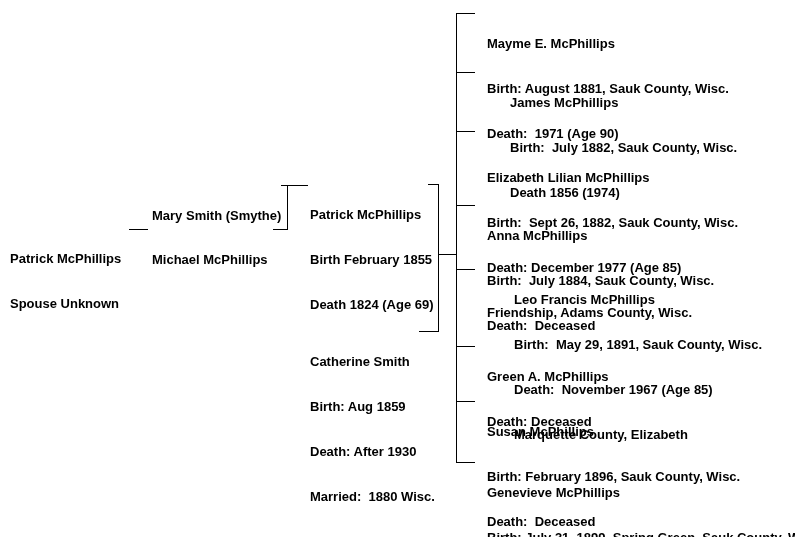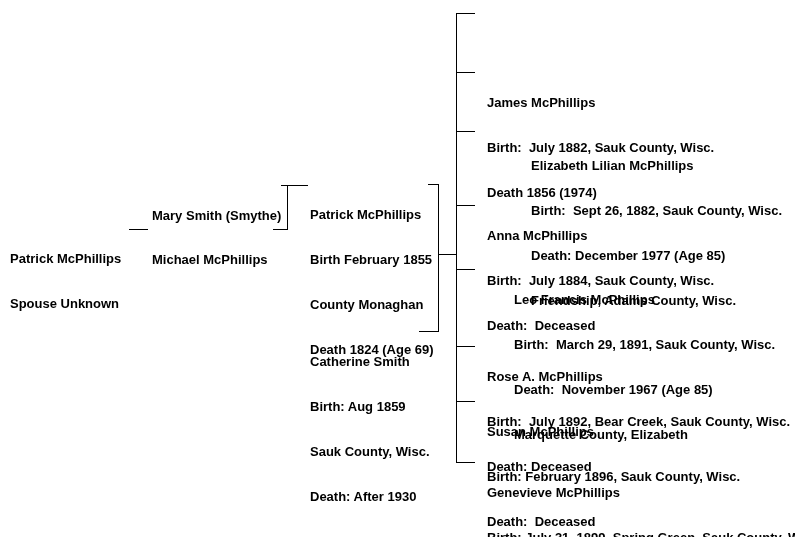--- a/index.html
+++ b/index.html
@@ -38,56 +38,58 @@
   <div class="person" style="left:152px; top:178px;">
     <div>Mary Smith (Smythe)</div>
   </div>
   <div class="person" style="left:152px; top:222px;">
     <div>Michael McPhillips</div>
   </div>
 
   <div class="person" style="left:310px; top:177px;">
     <div>Patrick McPhillips</div>
     <div>Birth February 1855</div>
-    <div>County Monaghan</div>
     <div>Death 1824 (Age 69)</div>
   </div>
   <div class="person" style="left:310px; top:324px;">
     <div>Catherine Smith</div>
     <div>Birth: Aug 1859</div>
-    <div>Sauk County, Wisc.</div>
     <div>Death: After 1930</div>
     <div>Married:  1880 Wisc.</div>
   </div>
 
-  <div class="person" style="left:487px; top:65px;">
+  <div class="person" style="left:487px; top:6px;">
+    <div>Mayme E. McPhillips</div>
+    <div>Birth: August 1881, Sauk County, Wisc.</div>
+    <div>Death:  1971 (Age 90)</div>
+  </div>
+  <div class="person" style="left:510px; top:65px;">
     <div>James McPhillips</div>
     <div>Birth:  July 1882, Sauk County, Wisc.</div>
     <div>Death 1856 (1974)</div>
   </div>
-  <div class="person" style="left:487px; top:128px;margin-left:44px;">
+  <div class="person" style="left:487px; top:140px;">
     <div>Elizabeth Lilian McPhillips</div>
     <div>Birth:  Sept 26, 1882, Sauk County, Wisc.</div>
     <div>Death: December 1977 (Age 85)</div>
     <div>Friendship, Adams County, Wisc.</div>
   </div>
   <div class="person" style="left:487px; top:198px;">
     <div>Anna McPhillips</div>
     <div>Birth:  July 1884, Sauk County, Wisc.</div>
     <div>Death:  Deceased</div>
   </div>
   <div class="person" style="left:514px; top:262px;">
     <div>Leo Francis McPhillips</div>
-    <div>Birth:  March 29, 1891, Sauk County, Wisc.</div>
+    <div>Birth:  May 29, 1891, Sauk County, Wisc.</div>
     <div>Death:  November 1967 (Age 85)</div>
     <div>Marquette County, Elizabeth</div>
   </div>
   <div class="person" style="left:487px; top:339px;">
-    <div>Rose A. McPhillips</div>
-    <div>Birth:  July 1892, Bear Creek, Sauk County, Wisc.</div>
+    <div>Green A. McPhillips</div>
     <div>Death: Deceased</div>
   </div>
   <div class="person" style="left:487px; top:394px;">
     <div>Susan McPhillips</div>
     <div>Birth: February 1896, Sauk County, Wisc.</div>
     <div>Death:  Deceased</div>
   </div>
   <div class="person" style="left:487px; top:455px;">
     <div>Genevieve McPhillips</div>
     <div>Birth: July 31, 1899, Spring Green, Sauk County, Wisc.</div>

